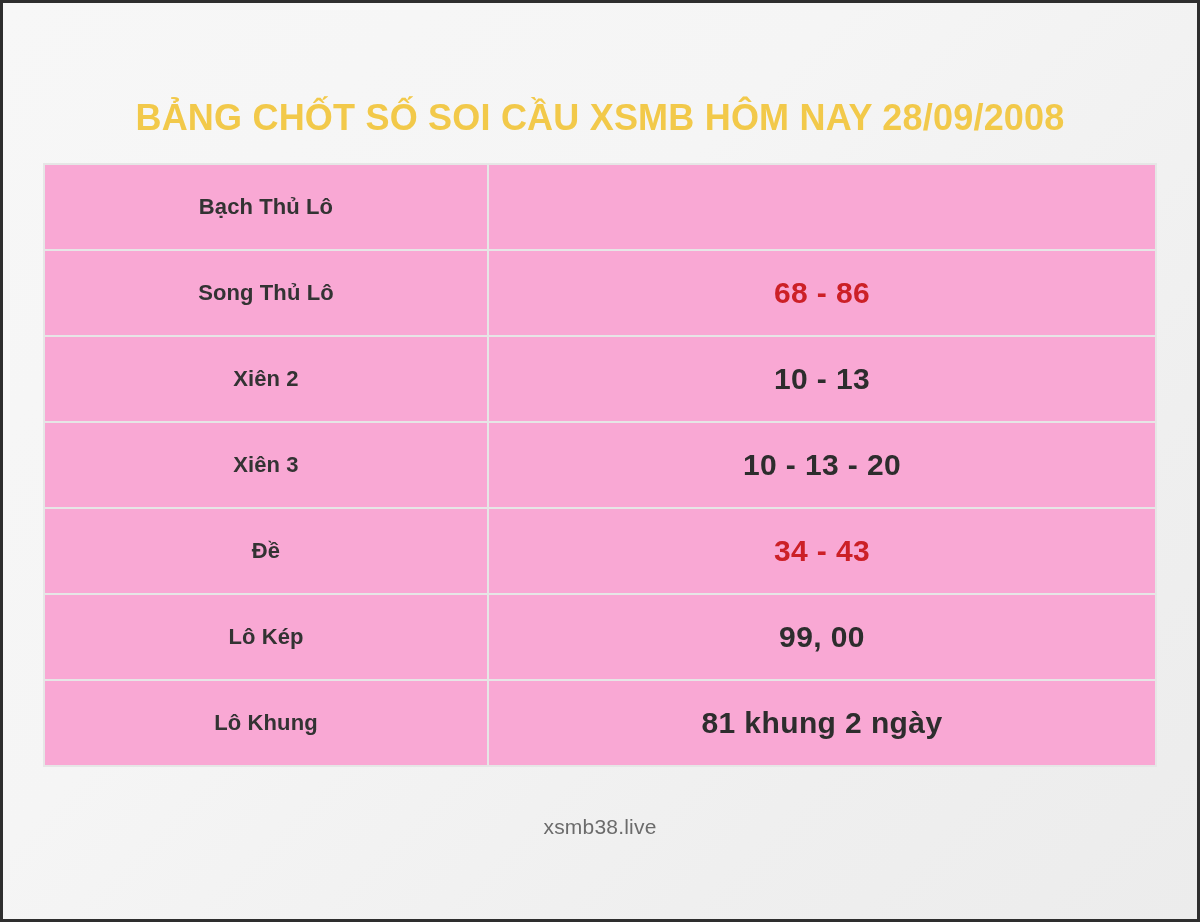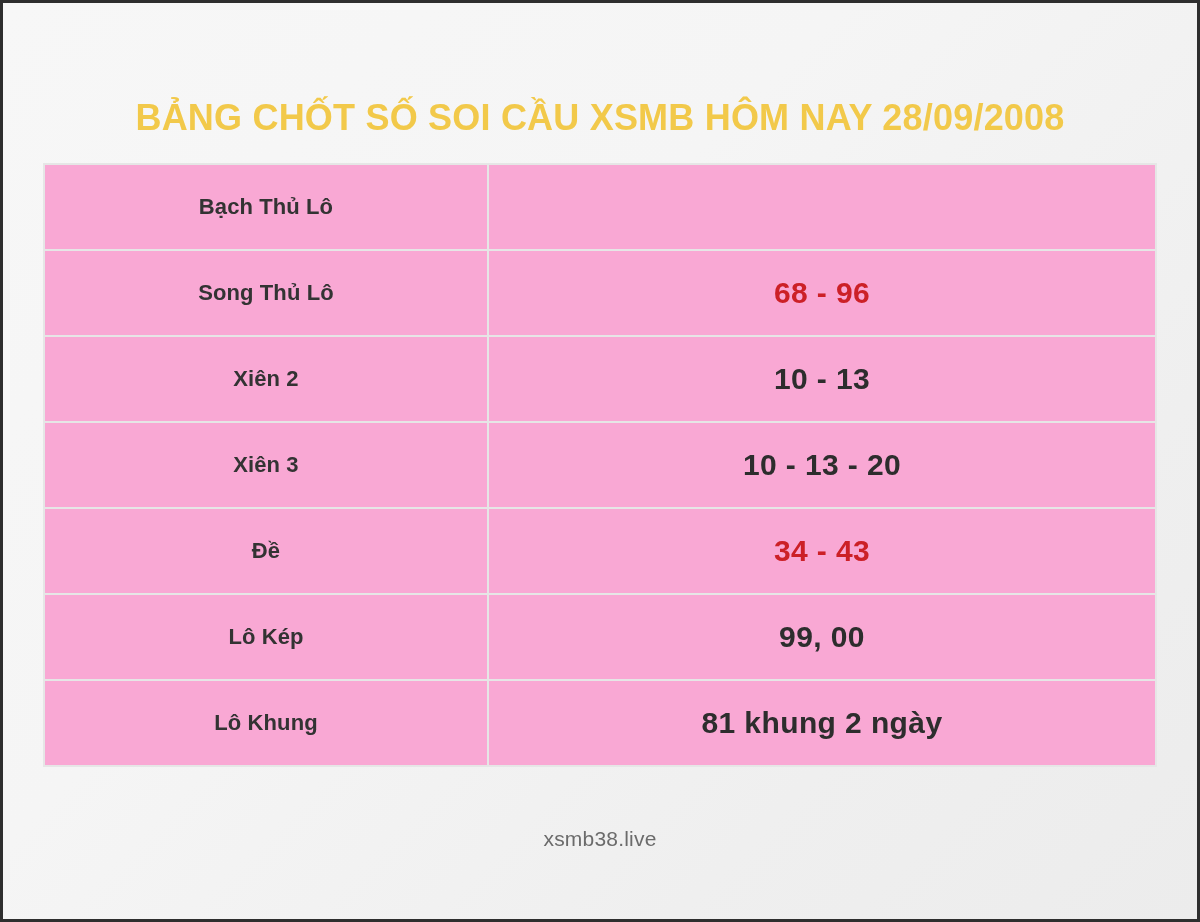--- a/index.html
+++ b/index.html
@@ -82,21 +82,21 @@
     color: #2d2d2d;
     letter-spacing: 0.4px;
     white-space: nowrap;
   }
 
   .cell-value.highlight {
     color: #cc2027;
   }
 
   .footer {
-    margin-top: 60px;
+    margin-top: 48px;
     font-size: 21px;
     font-weight: normal;
     color: #6b6b6b;
     letter-spacing: 0.2px;
     text-align: right;
     white-space: nowrap;
   }
 </style>
 </head>
 <body>
@@ -106,21 +106,21 @@
   <div class="title">BẢNG CHỐT SỐ SOI CẦU XSMB HÔM NAY 28/09/2008</div>
 
   <div class="table">
 
     <div class="row">
       <div class="cell-label">Bạch Thủ Lô</div>
     </div>
 
     <div class="row">
       <div class="cell-label">Song Thủ Lô</div>
-      <div class="cell-value highlight">68 - 96</div>
+      <div class="cell-value highlight">68 - 86</div>
     </div>
 
     <div class="row">
       <div class="cell-label">Xiên 2</div>
       <div class="cell-value">10 - 13</div>
     </div>
 
     <div class="row">
       <div class="cell-label">Xiên 3</div>
       <div class="cell-value">10 - 13 - 20</div>

